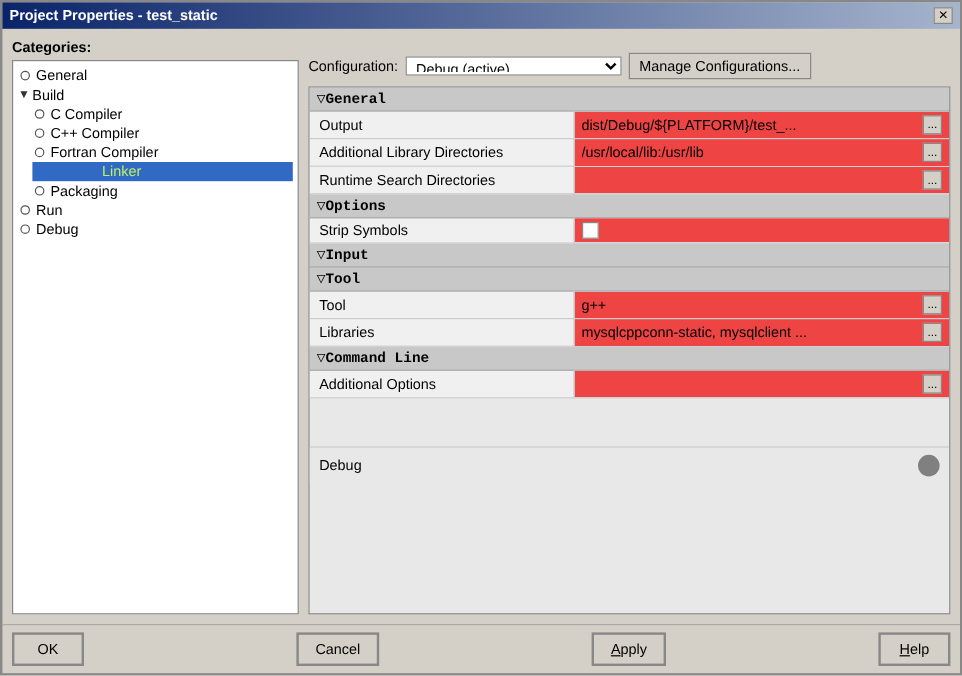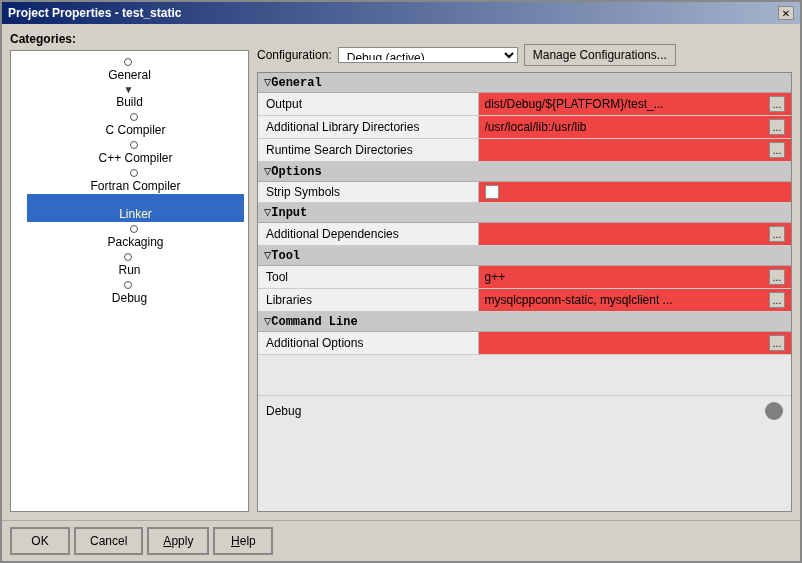--- a/index.html
+++ b/index.html
@@ -69,25 +69,25 @@
       flex: 1;
       padding: 4px;
       overflow-y: auto;
     }
     .tree-item {
       display: flex;
       align-items: center;
       padding: 1px 0;
       cursor: pointer;
       white-space: nowrap;
-      flex-direction: column;
     }
     .tree-item.selected {
       background: #316ac5;
-      color: #fef9c3;
+      color: #bef264;
+      gap: 43px;
     }
     .tree-item .bullet {
       width: 12px;
       height: 12px;
       margin-right: 3px;
       display: inline-flex;
       align-items: center;
       justify-content: center;
     }
     .circle-bullet {
@@ -208,21 +208,21 @@
     }
     .debug-circle {
       width: 18px;
       height: 18px;
       border-radius: 50%;
       background: #808080;
       display: inline-block;
     }
     .bottom-bar {
       display: flex;
-      justify-content: flex-start;
+      justify-content: space-between;
       padding: 6px 8px;
       gap: 4px;
       flex-shrink: 0;
       border-top: 1px solid #aaa;
     }
     .dialog-btn {
       border: 2px solid #888;
       background: #d4d0c8;
       padding: 4px 14px;
       cursor: pointer;
@@ -366,29 +366,20 @@
             <td class="prop-value">
               <div class="prop-value-inner">
                 <span class="checkbox-cell"></span>
               </div>
             </td>
           </tr>
 
           <tr class="section-header">
             <td colspan="2">▽Input</td>
           </tr>
-          <tr class="prop-row">
-            <td class="prop-name">Additional Dependencies</td>
-            <td class="prop-value">
-              <div class="prop-value-inner">
-                <span class="prop-value-text"></span>
-                <div class="prop-ellipsis">...</div>
-              </div>
-            </td>
-          </tr>
 
           <tr class="section-header">
             <td colspan="2">▽Tool</td>
           </tr>
           <tr class="prop-row">
             <td class="prop-name">Tool</td>
             <td class="prop-value">
               <div class="prop-value-inner">
                 <span class="prop-value-text">g++</span>
                 <div class="prop-ellipsis">...</div>

